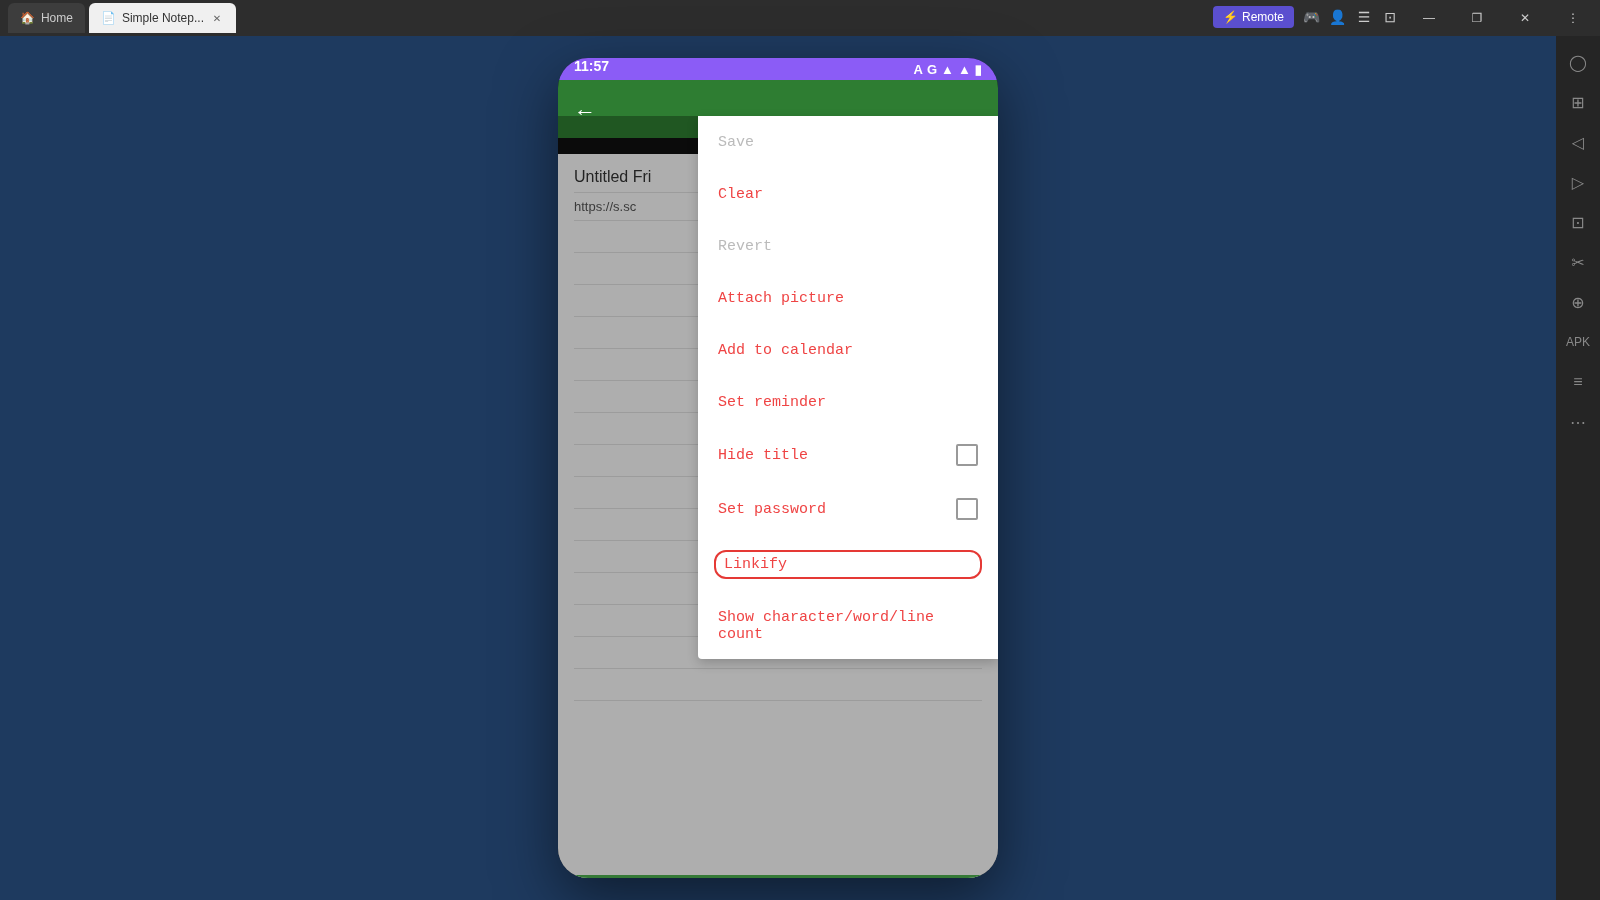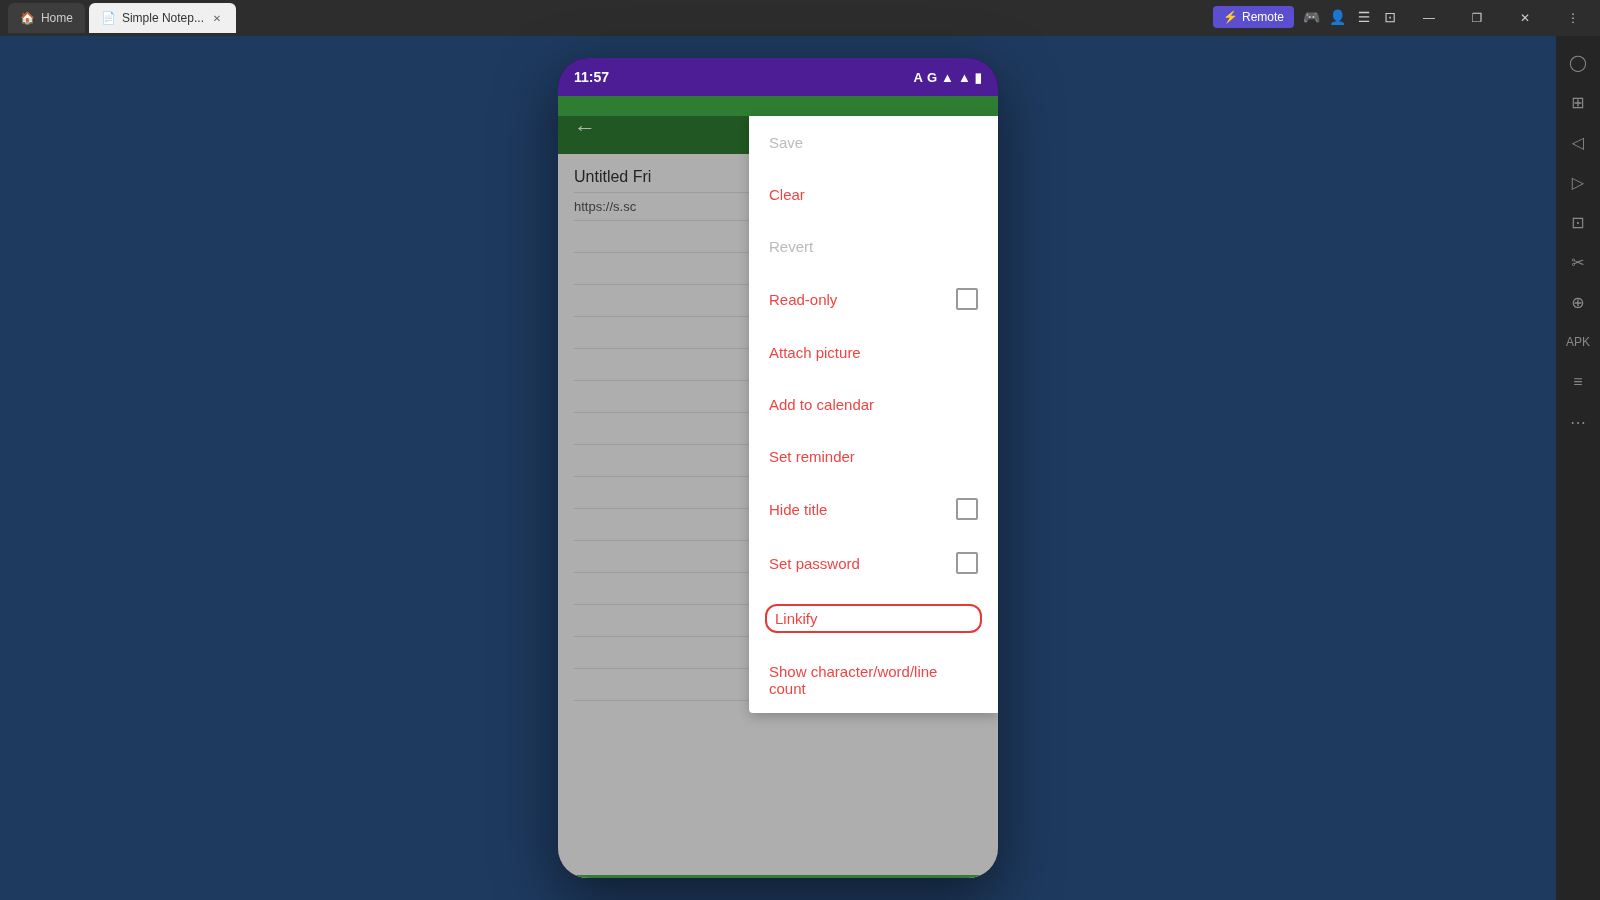--- a/index.html
+++ b/index.html
@@ -155,24 +155,23 @@
       height: 820px;
       background: #111;
       border-radius: 30px;
       overflow: hidden;
       position: relative;
       box-shadow: 0 20px 60px rgba(0,0,0,0.5);
     }
 
     
     .status-bar {
-      height: 38px;
-      background: #4c1d95;
-      display: flex;
-      align-items: center;
+      height: 22px;
+      background: #8b5cf6;
+      display: flex;
       justify-content: space-between;
       padding: 0 16px;
       color: white;
       font-size: 14px;
       font-weight: 600;
     }
     .status-icons {
       display: flex;
       align-items: center;
       gap: 4px;
@@ -242,25 +241,26 @@
       left: 0;
       right: 0;
       bottom: 0;
       background: rgba(0,0,0,0.3);
       z-index: 10;
     }
     .dropdown-menu {
       position: absolute;
       top: 0;
       right: 0;
-      width: 249px;
+      width: 300px;
       background: white;
       z-index: 20;
       border-radius: 0 0 0 4px;
       box-shadow: 0 4px 12px rgba(0,0,0,0.2);
+      font-family: Liberation Mono, monospace;
     }
     .menu-item {
       display: flex;
       align-items: center;
       justify-content: space-between;
       padding: 16px 20px;
       font-size: 15px;
       color: #ef4444;
       cursor: pointer;
       min-height: 52px;
@@ -384,24 +384,20 @@
         </div>
 
         <div class="menu-item">
           <span class="menu-item-label">Clear</span>
         </div>
 
         <div class="menu-item disabled">
           <span class="menu-item-label">Revert</span>
         </div>
 
-        <div class="menu-item">
-          <span class="menu-item-label">Read-only</span>
-          <div class="menu-checkbox"></div>
-        </div>
 
         <div class="menu-item">
           <span class="menu-item-label">Attach picture</span>
         </div>
 
         <div class="menu-item">
           <span class="menu-item-label">Add to calendar</span>
         </div>
 
         <div class="menu-item">

